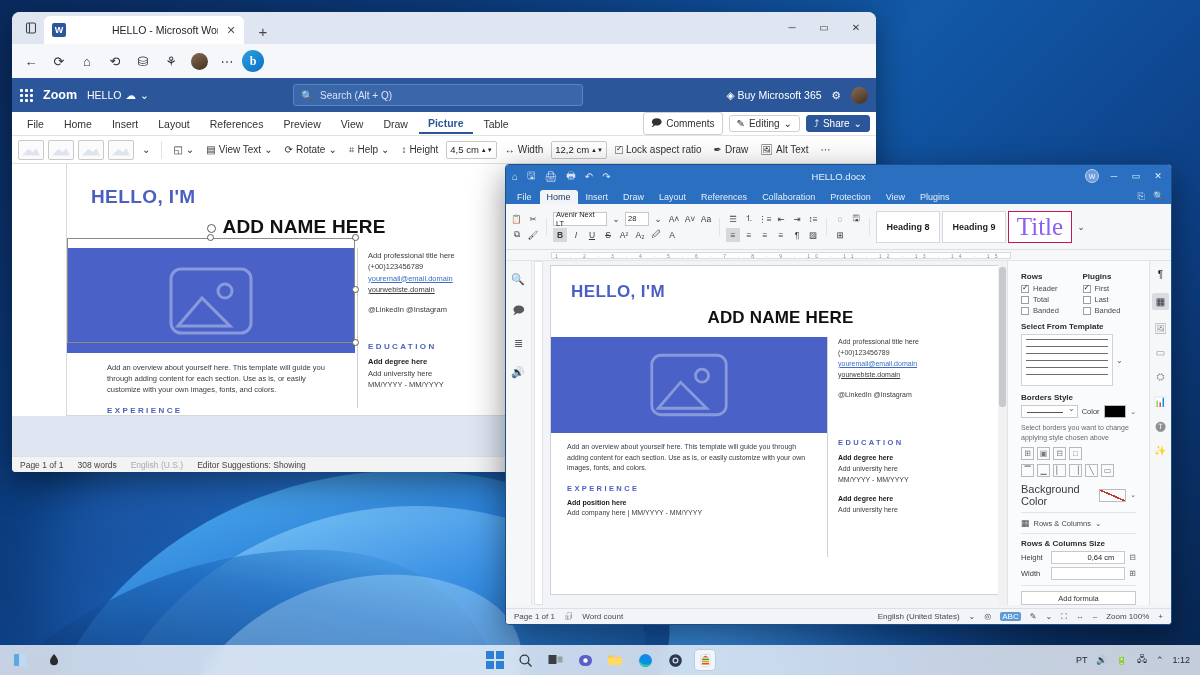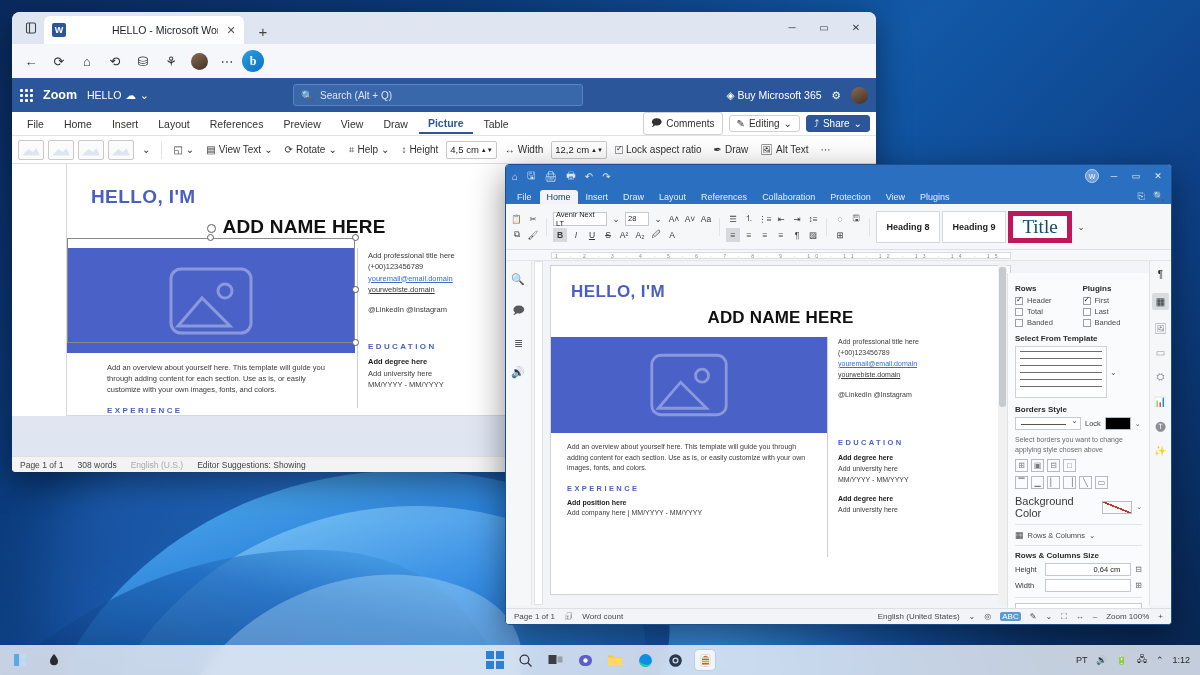--- a/index.html
+++ b/index.html
@@ -136,40 +136,40 @@
                 padding:2px 4px; gap:3px; }
   .rb-grp { display:flex; flex-direction:column; gap:2px; }
   .rb-row { display:flex; align-items:center; gap:2px; }
   .mini { font-size:8.5px; color:#3a3a3a; width:14px; height:14px; display:flex; align-items:center; justify-content:center; }
   .fontbox { width:54px;height:14px;border:1px solid #c6c9ce;background:#fff;font-size:7.5px;color:#222;
              display:flex;align-items:center;padding:0 2px; }
   .sizebox { width:24px;height:14px;border:1px solid #c6c9ce;background:#fff;font-size:7.5px;color:#222;
              display:flex;align-items:center;padding:0 2px; }
   .styl { height:32px; min-width:64px; border:1px solid #d5d8dd; background:#fff; display:flex; align-items:center;
           justify-content:center; font-size:9px; color:#1f1f1f; font-weight:bold; }
-  .styl.title { font-family:"Liberation Serif",serif; font-size:19px; color:#0c4a6e; font-weight:normal;
-                border:5px solid #be185d; }
+  .styl.title { font-family:"Liberation Serif",serif; font-size:25px; color:#8b5cf6; font-weight:normal;
+                border:1px solid #be185d; }
 
   .wps-ruler { height:11px; background:#f6f7f9; border-bottom:1px solid #e2e4e8; position:relative; }
   .ruler-track { position:absolute; left:45px; right:160px; top:2px; height:7px; background:#fff; border:1px solid #d7dade;
                  font-size:5px; color:#8a8a8a; letter-spacing:5.2px; padding-left:3px; overflow:hidden; }
 
   .wps-body { position:relative; height:344px; background:#f2f4f7; }
   .wps-leftrail { position:absolute; left:0; top:0; width:26px; height:100%; background:#f6f7f9;
                   display:flex; flex-direction:column; align-items:center; gap:16px; padding-top:12px; border-right:1px solid #e4e6ea;}
   .wps-leftrail .lr { font-size:11px; color:#56595e; }
   .wps-vruler { position:absolute; left:28px; top:0; width:9px; height:100%; background:#fff; border:1px solid #e0e2e6;}
   .wps-page { position:absolute; left:44px; top:4px; width:461px; height:330px; background:#fff;
               border:1px solid #cfd2d6; overflow:hidden; }
   .wps-scroll { position:absolute; right:164px; top:0; width:9px; height:100%; background:#f1f1f1; }
   .wps-scroll i { display:block; width:7px; margin:1px auto; background:#c6c9cd; border-radius:3px; }
 
   
-  .wps-panel { position:absolute; right:22px; top:12px; width:142px; height:100%; background:#fafbfc;
-               border-left:1px solid #e0e2e6; padding:6px 7px; font-size:8px; color:#3a3a3a; overflow:hidden;}
+  .wps-panel { position:absolute; right:22px; top:0; width:142px; height:100%; background:#fafbfc;
+               border-left:1px solid #e0e2e6; padding:6px 13px; font-size:8px; color:#3a3a3a; overflow:hidden;}
   .wps-panel h4 { font-size:8px; margin:5px 0 3px; color:#2b2b2b; }
   .cbrow { display:flex; align-items:center; gap:4px; margin:2px 0; font-size:7.5px; color:#4a4a4a; }
   .cb { width:8px;height:8px;border:1px solid #9aa0a6; background:#fff; display:inline-block; position:relative;}
   .cb.on::after { content:"✓"; position:absolute; left:0; top:-3px; font-size:8px; color:#222; }
   .two-col { display:flex; gap:8px; }
   .tplbox { width:92px;height:52px;border:1px solid #cfd2d6;background:#fff; padding:4px; }
   .tplgrid { width:100%;height:100%;
              background:repeating-linear-gradient(to bottom,#6d6d6d 0 1px,transparent 1px 7px),
                         repeating-linear-gradient(to right,transparent 0 18px,#fff 18px 20px); }
   .selrow { display:flex; align-items:center; gap:4px; margin-top:3px; }
@@ -465,20 +465,21 @@
 
 <div class="win" id="wps-window">
 
   <div class="wps-title">
     <span class="wps-qa">⌂</span>
     <span class="wps-qa">🖫</span>
     <span class="wps-qa">🖨</span>
     <span class="wps-qa">🖶</span>
     <span class="wps-qa">↶</span>
     <span class="wps-qa">↷</span>
+    <span class="wps-docname">HELLO.docx</span>
     <span class="wps-tr">
       <span class="wps-av">W</span>
       <span class="wps-ctl">─</span>
       <span class="wps-ctl">▭</span>
       <span class="wps-ctl">✕</span>
     </span>
   </div>
 
   <div class="wps-menubar">
     <span class="wps-menu">File</span>
@@ -661,21 +662,21 @@
       <div style="display:flex;align-items:center;gap:3px;">
         <div class="tplbox">
             <div class="tplgrid"></div>
           </div>
         <span style="font-size:8px;color:#555">⌄</span>
       </div>
 
       <h4 style="margin-top:7px">Borders Style</h4>
       <div class="selrow">
         <span class="styleselect"></span>
-        <span style="font-size:7.5px">Lock</span>
+        <span style="font-size:7.5px">Color</span>
         <span class="colorbtn"></span>
         <span style="font-size:7px;color:#555">⌄</span>
       </div>
 
       <div style="margin-top:5px; font-size:7px; line-height:1.45; color:#6a6a6a;">Select borders you want to change applying style chosen above</div>
 
       <div class="bgrid">
         <span>⊞</span>
         <span>▣</span>
         <span>⊟</span>

